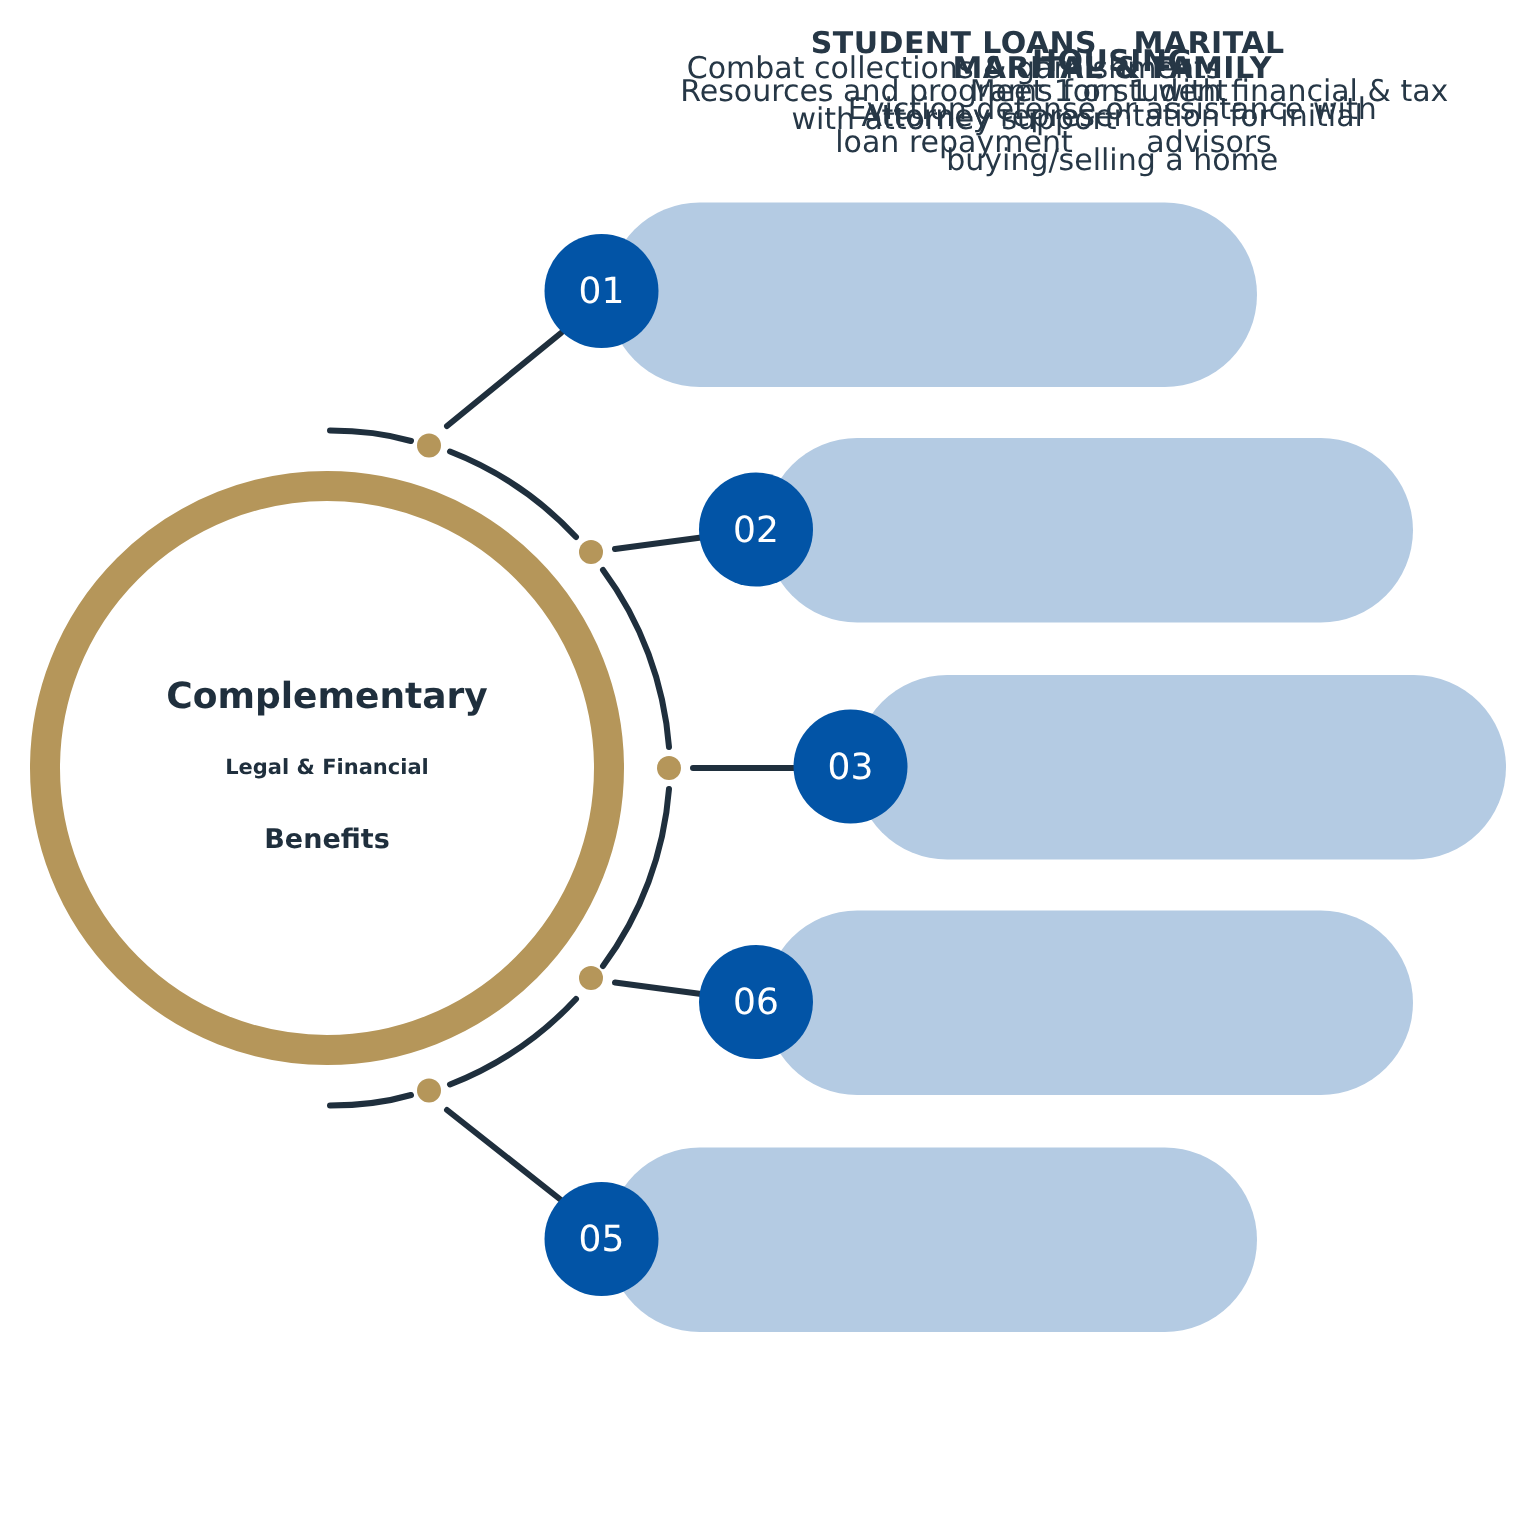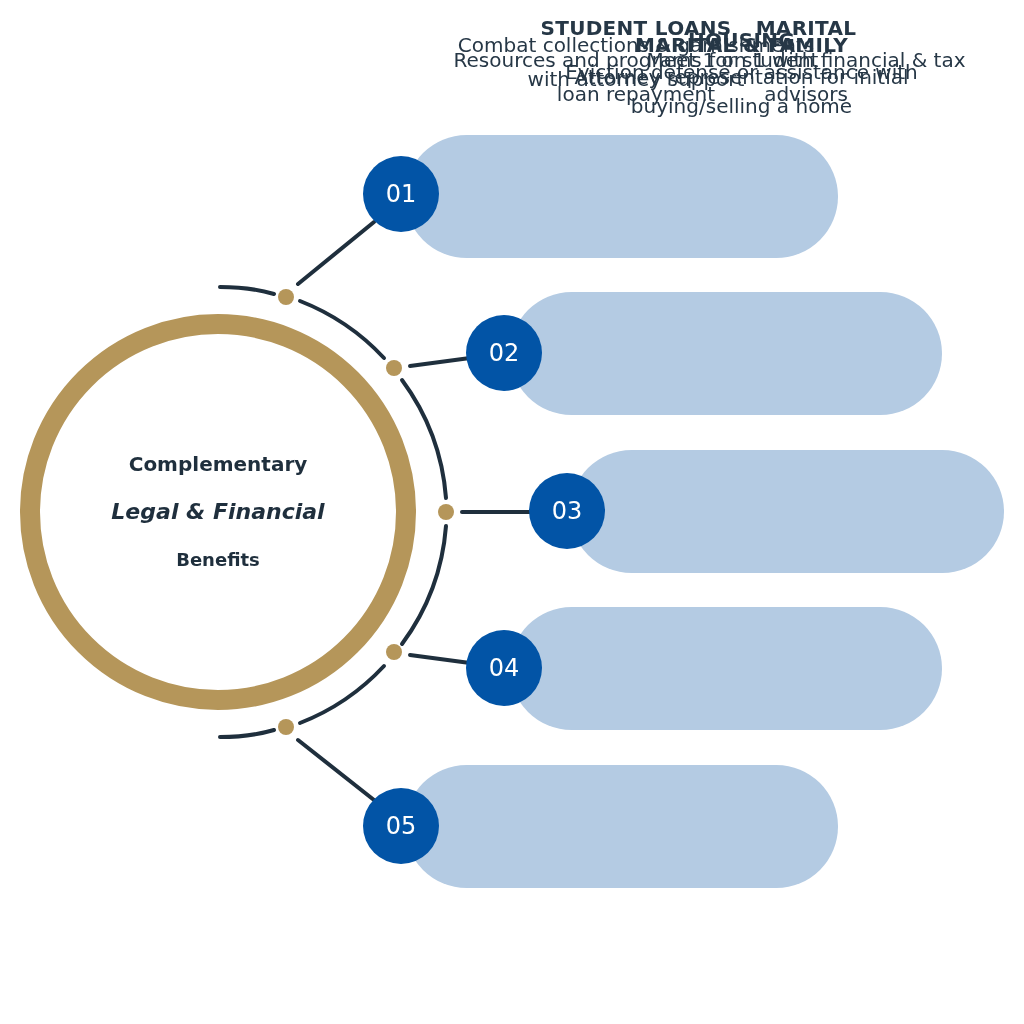--- a/index.html
+++ b/index.html
@@ -56,22 +56,22 @@
   <g fill="#b5965a">
     <circle cx="286" cy="297" r="8"></circle>
     <circle cx="394" cy="368" r="8"></circle>
     <circle cx="446" cy="512" r="8"></circle>
     <circle cx="394" cy="652" r="8"></circle>
     <circle cx="286" cy="727" r="8"></circle>
   </g>
 </svg>
 
 <div class="center-title">
-  <div style="font-size: 20px;">Complementary</div>
-  <div style="font-size: 22px; font-style: italic;">Legal &amp; Financial</div>
+  <div style="font-size: 24px;">Complementary</div>
+  <div style="font-size: 14px;">Legal &amp; Financial</div>
   <div style="font-size: 18px;">Benefits</div>
 </div>
 
 <div class="pill" style="left:405px; top:135px; width:433px;"></div>
 <div class="pill-text" style="left:440px; width:392px;">
   <div class="pill-desc">Combat collections &amp; garnishments</div>
   <div class="pill-desc">with attorney support</div>
 </div>
 <div class="num" style="left:363px; top:156px;">01</div>
 
@@ -89,21 +89,21 @@
   <div class="pill-desc">Meet 1 on 1 with financial &amp; tax</div>
   <div class="pill-desc">advisors</div>
 </div>
 <div class="num" style="left:529px; top:473px;">03</div>
 
 <div class="pill" style="left:510px; top:607px; width:432px;"></div>
 <div class="pill-text" style="left:545px; width:393px;">
   <div class="pill-title">MARITAL &amp; FAMILY</div>
   <div class="pill-desc">Attorney representation for initial</div>
 </div>
-<div class="num" style="left:466px; top:630px;">04</div>
+<div class="num" style="left:466px; top:630px;">06</div>
 
 <div class="pill" style="left:405px; top:765px; width:433px;"></div>
 <div class="pill-text" style="left:440px; width:392px;">
   <div class="pill-title">STUDENT LOANS</div>
   <div class="pill-desc">Resources and programs for student</div>
   <div class="pill-desc">loan repayment</div>
 </div>
 <div class="num" style="left:363px; top:788px;">05</div>
 
 </body></html>

